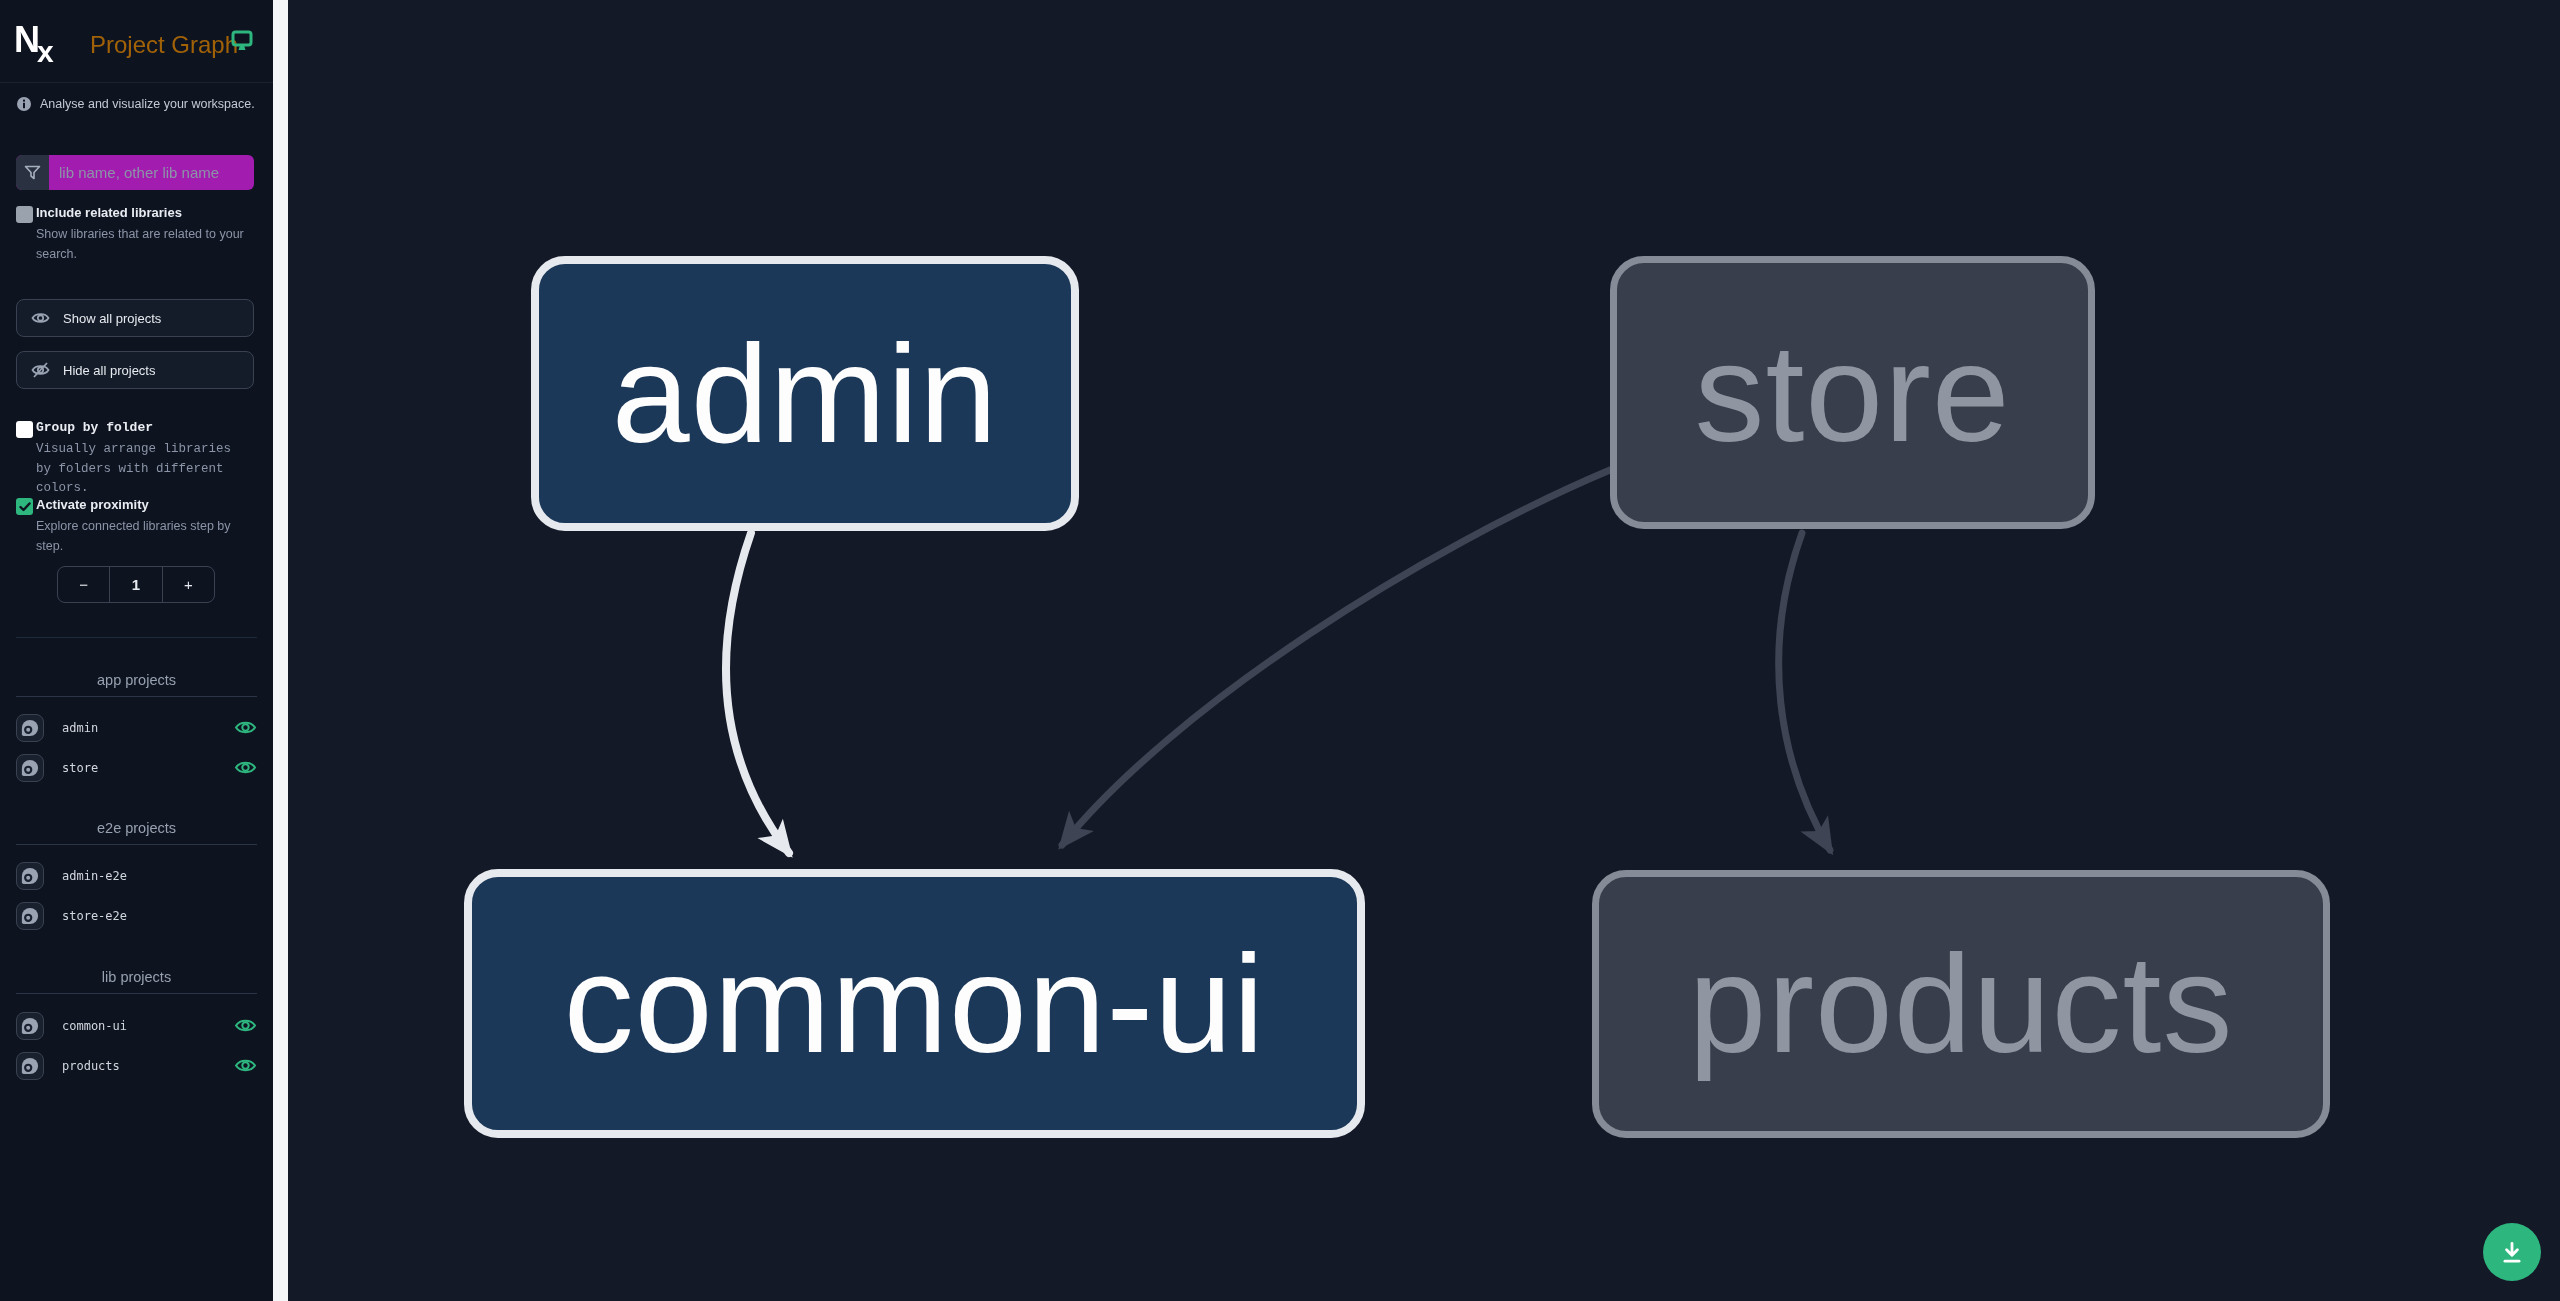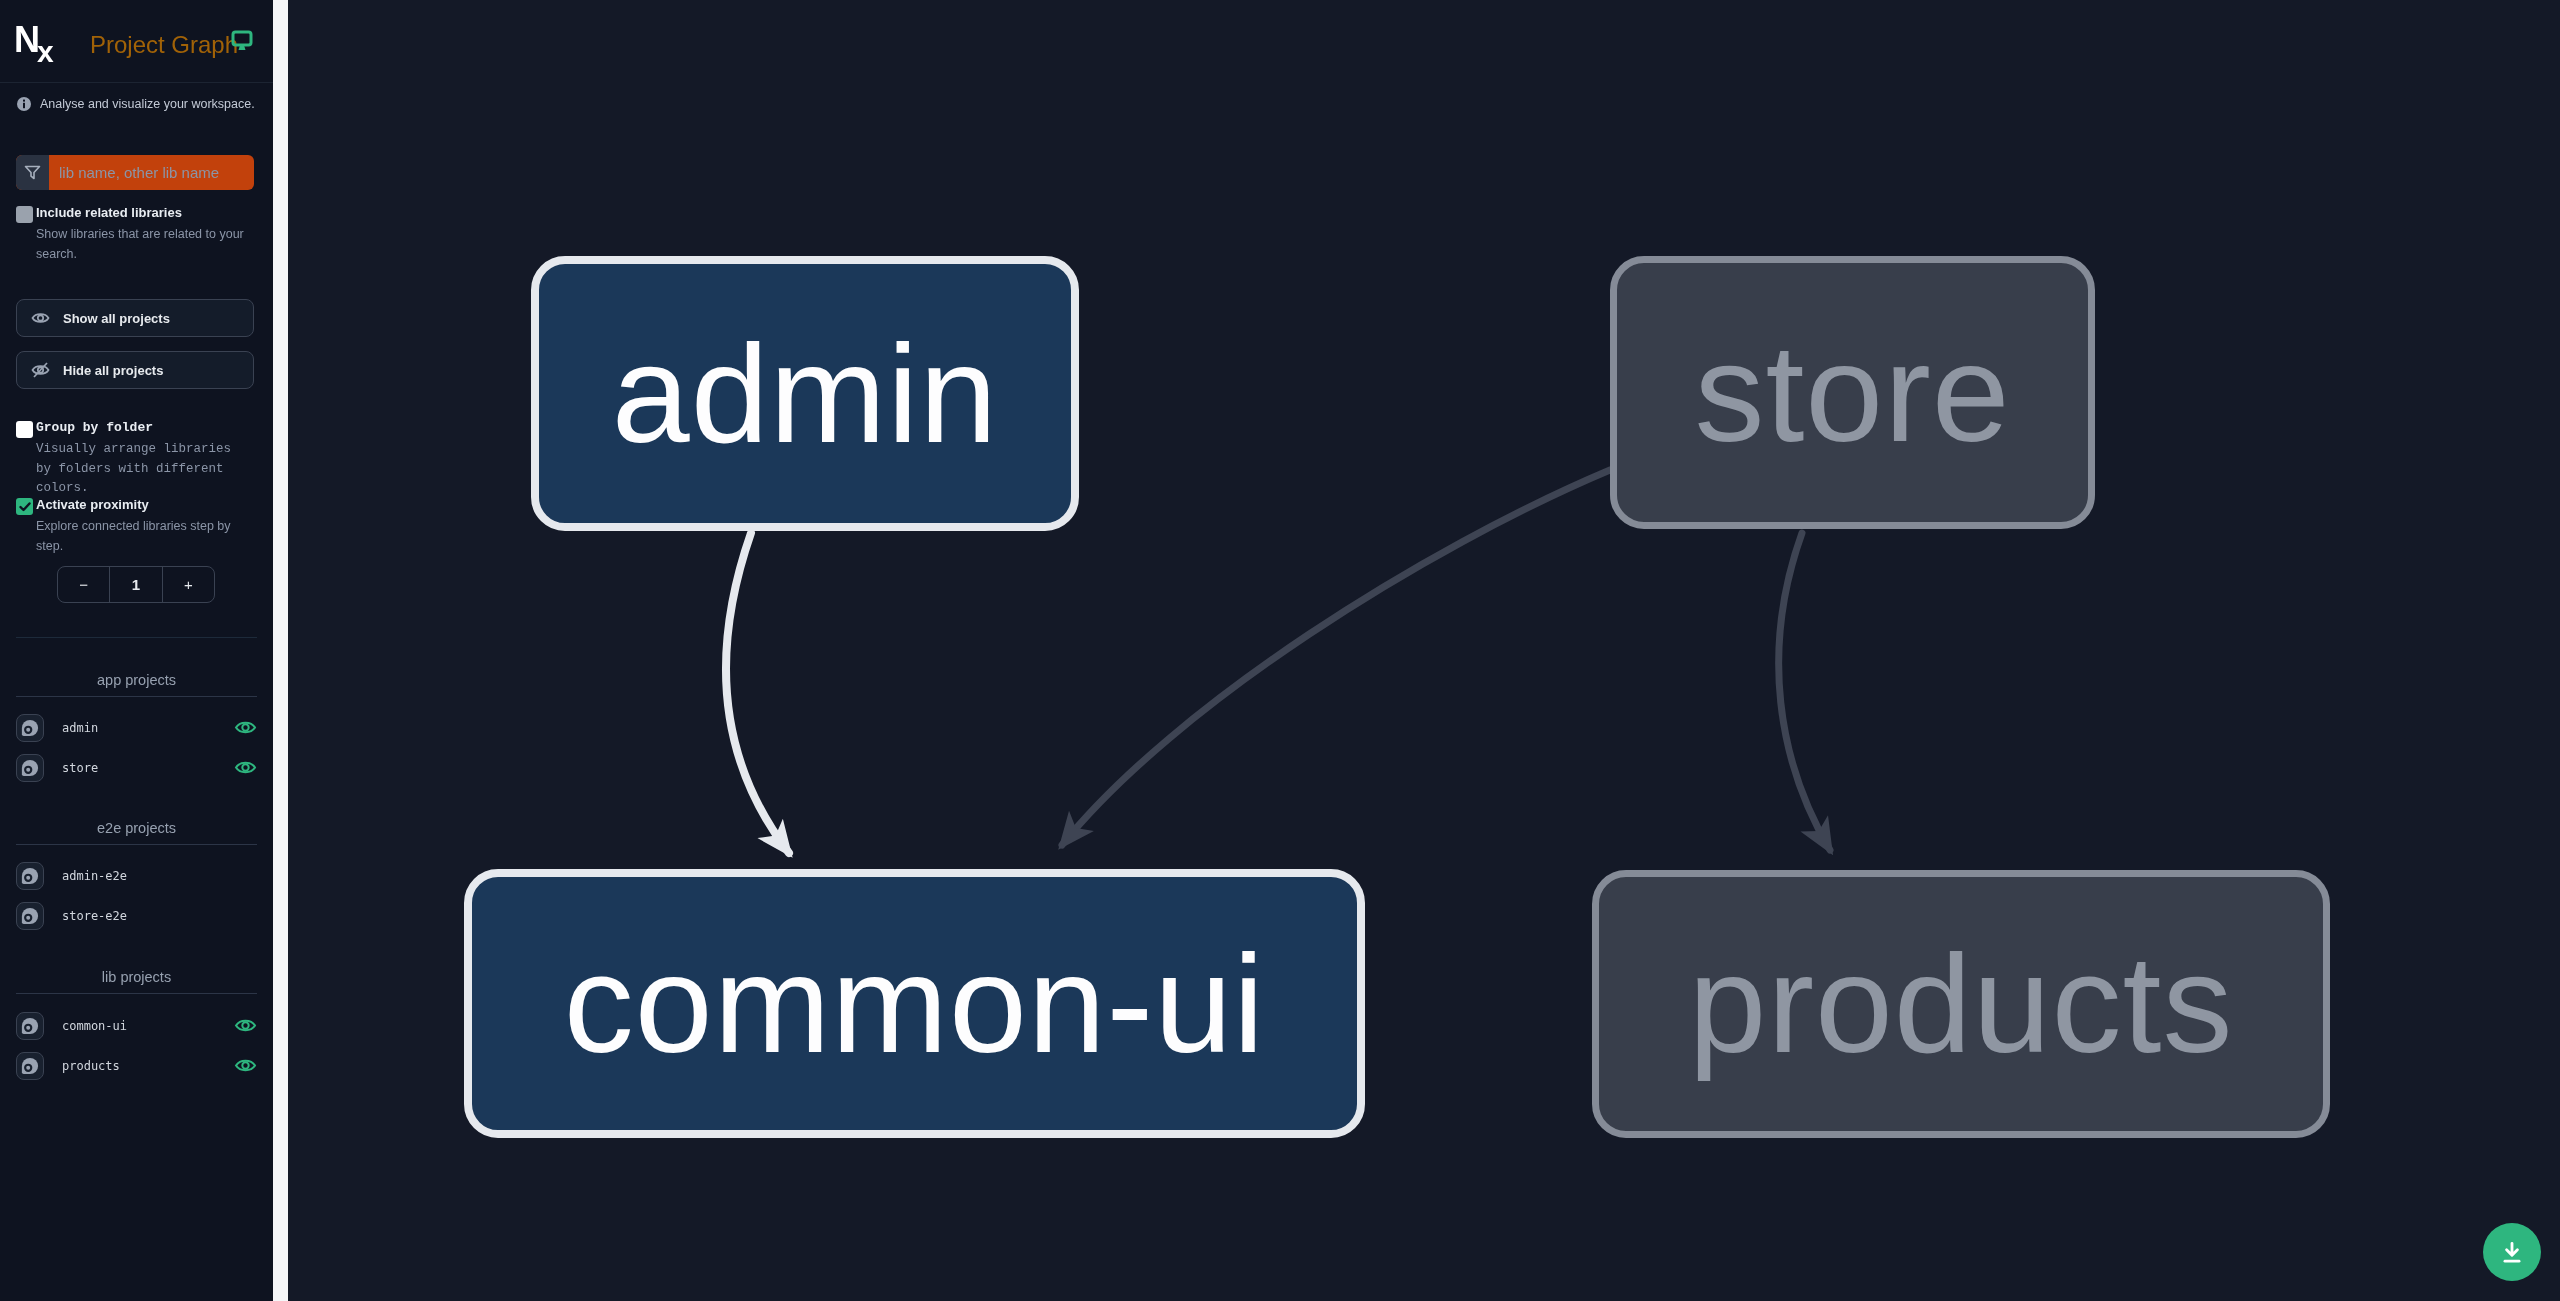--- a/index.html
+++ b/index.html
@@ -27,42 +27,42 @@
   .sb-header { position:absolute; left:0; top:0; width:273px; height:83px;
                border-bottom:1px solid #1c2432; }
   .logo { position:absolute; left:14px; top:20px; }
   .sb-title { position:absolute; left:90px; top:31px; font-size:24px; font-weight:normal; color:#a16207; }
   .monitor-icon { position:absolute; left:231px; top:30px; }
 
   .tagline-row { position:absolute; left:17px; top:97px; display:flex; gap:9px; align-items:center; }
   .tagline { font-size:12.5px; color:#c3cad6; }
 
   .search { position:absolute; left:16px; top:155px; width:238px; height:35px;
-            background:#c2410c; border-radius:6px; display:flex; overflow:hidden; }
+            background:#a21caf; border-radius:6px; display:flex; overflow:hidden; }
   .search .funnel-box { width:33px; height:35px; background:#2a3241; display:flex;
                         align-items:center; justify-content:center; flex:none; }
   .search input { flex:1; background:transparent; border:none; outline:none; color:#dfe4ea;
                   font-size:15px; padding:0 10px; font-family:"Liberation Sans",sans-serif; }
   .search input::placeholder { color:#8b95a7; }
 
   .opt { position:absolute; left:16px; width:240px; }
   .opt-box { position:absolute; left:0; top:2px; width:17px; height:17px; border-radius:3px; }
   .cb-gray  { background:#9aa2ad; }
   .cb-white { background:#ffffff; }
   .cb-green { background:#2eb67f; display:flex; align-items:center; justify-content:center; }
   .opt-text { margin-left:20px; width:212px; }
   .opt-label { font-size:13px; font-weight:bold; color:#e9edf2; line-height:17px; }
   .opt-desc  { font-size:12.5px; color:#8b95a7; line-height:19.5px; margin-top:4px; }
   .opt-include   { top:204px; }
   .opt-group     { top:419px;font-family:Liberation Mono, monospace; }
   .opt-proximity { top:496px; }
 
   .sb-btn { position:absolute; left:16px; width:238px; height:38px; background:#141c2a;
             border:1px solid #3a4252; border-radius:8px; display:flex; align-items:center;
-            gap:13px; padding-left:14px; color:#e7eaee; font-size:13px; font-weight:bold;
+            gap:13px; padding-left:14px; color:#e7eaee; font-size:13px; font-weight:normal;
             cursor:pointer; font-family:"Liberation Sans",sans-serif; }
   .btn-show { top:299px; }
   .btn-hide { top:351px; }
 
   .stepper { position:absolute; left:57px; top:566px; width:158px; height:37px;
              border:1px solid #3a4252; border-radius:8px; display:flex; overflow:hidden; }
   .stepper > * { flex:1; display:flex; align-items:center; justify-content:center;
                  font-size:15px; color:#e7eaee; background:transparent; border:none; }
   .stepper .step-btn { cursor:pointer; }
   .step-value { border-left:1px solid #3a4252; border-right:1px solid #3a4252; font-weight:bold; }

